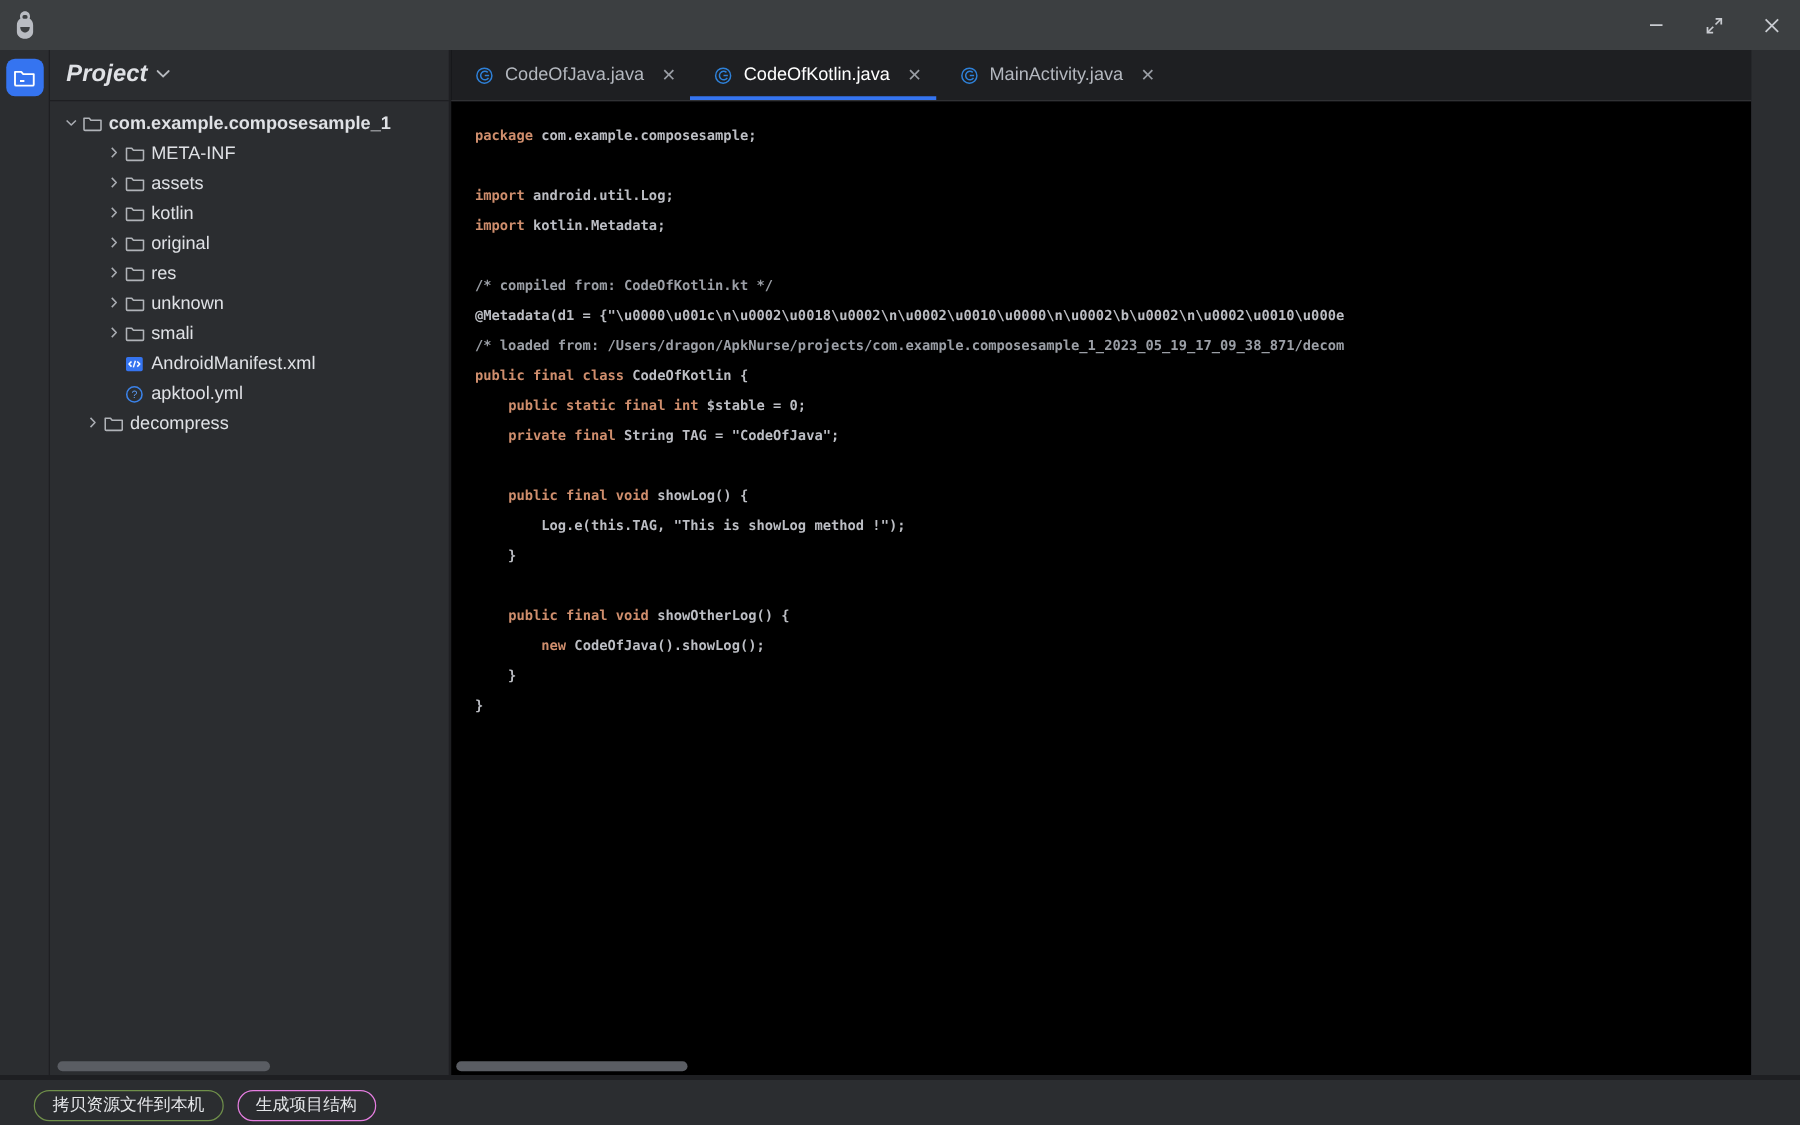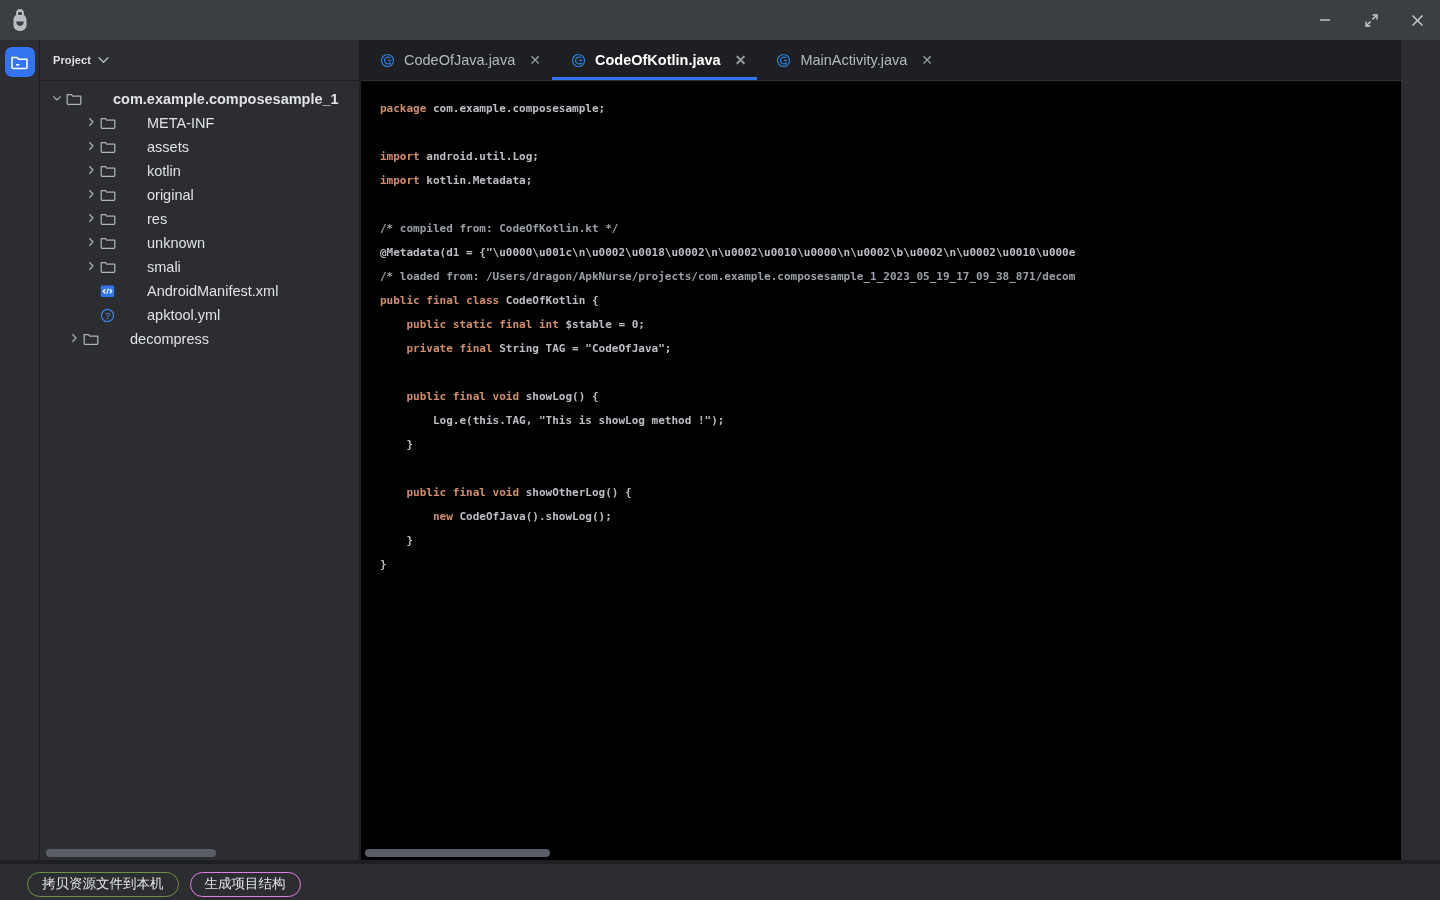--- a/index.html
+++ b/index.html
@@ -39,53 +39,53 @@
   #project-panel {
     position: absolute; left: 40px; top: 40px; width: 320px; height: 820px;
     background: #2b2d30; border-right: 1px solid #1e1f22;
     display: flex; flex-direction: column;
   }
   #project-header {
     height: 41px; min-height: 41px; display: flex; align-items: center;
     padding-left: 13px; border-bottom: 1px solid #1e1f22;
   }
   #project-header .ttl {
-    color: #dfe1e5; font-size: 11px; font-weight: bold; letter-spacing: .1px;
+    color: #dfe1e5; font-size: 19px; font-weight: bold; letter-spacing: .1px; font-style: italic;
   }
   #project-header .chev { margin-left: 7px; color: #b6b9be; font-size: 11px; }
 
   #tree { flex: 1; padding-top: 6px; overflow: hidden; position: relative; }
   .tnode {
     display: flex; align-items: center; height: 24px; white-space: nowrap;
     font-size: 14.5px; color: #dfe1e5;
   }
   .tnode .arrow {
     width: 14px; min-width: 14px; text-align: center; color: #a9acb2; font-size: 10px;
     display: inline-block; margin-right: 1px;
   }
   .tnode .arrow.none { visibility: hidden; }
   .tnode .ico { width: 17px; min-width: 17px; margin-right: 5px; display: flex; align-items: center; justify-content: center; }
   .tnode.root .lbl { font-weight: bold; }
-  .tnode .lbl { overflow: hidden; margin-left: 26px; }
+  .tnode .lbl { overflow: hidden; }
 
   
   #editor-area {
     position: absolute; left: 361px; top: 40px; width: 1040px; height: 820px;
     background: #000000; display: flex; flex-direction: column;
   }
   #tabbar {
     height: 41px; min-height: 41px; background: #1e1f22;
     border-bottom: 1px solid #303134;
     display: flex; align-items: stretch;
   }
   .tab {
     display: flex; align-items: center; padding: 0 11px 0 19px; position: relative;
     font-size: 14.5px; color: #b4b8bf; gap: 9px;
   }
-  .tab.active { color: #ffffff; font-weight: bold; }
+  .tab.active { color: #ffffff; font-weight: normal; }
   .tab.active::after {
     content: ""; position: absolute; left: 0; right: 0; bottom: 0; height: 3px; background: #3574f0;
   }
   .tab .closex { color: #9a9ea5; font-size: 14px; margin-left: 5px; line-height: 1; }
   .tab .fileico { display: flex; align-items: center; }
 
   #code {
     flex: 1; padding: 16px 0 0 19px; overflow: hidden;
     font-family: "DejaVu Sans Mono", "Liberation Mono", monospace;
     font-size: 11px; line-height: 24px; color: #bcbec4;

